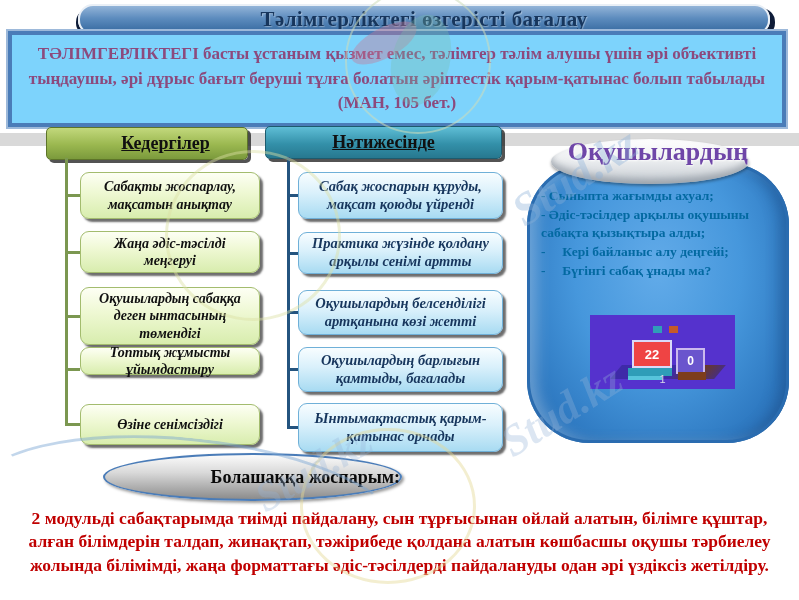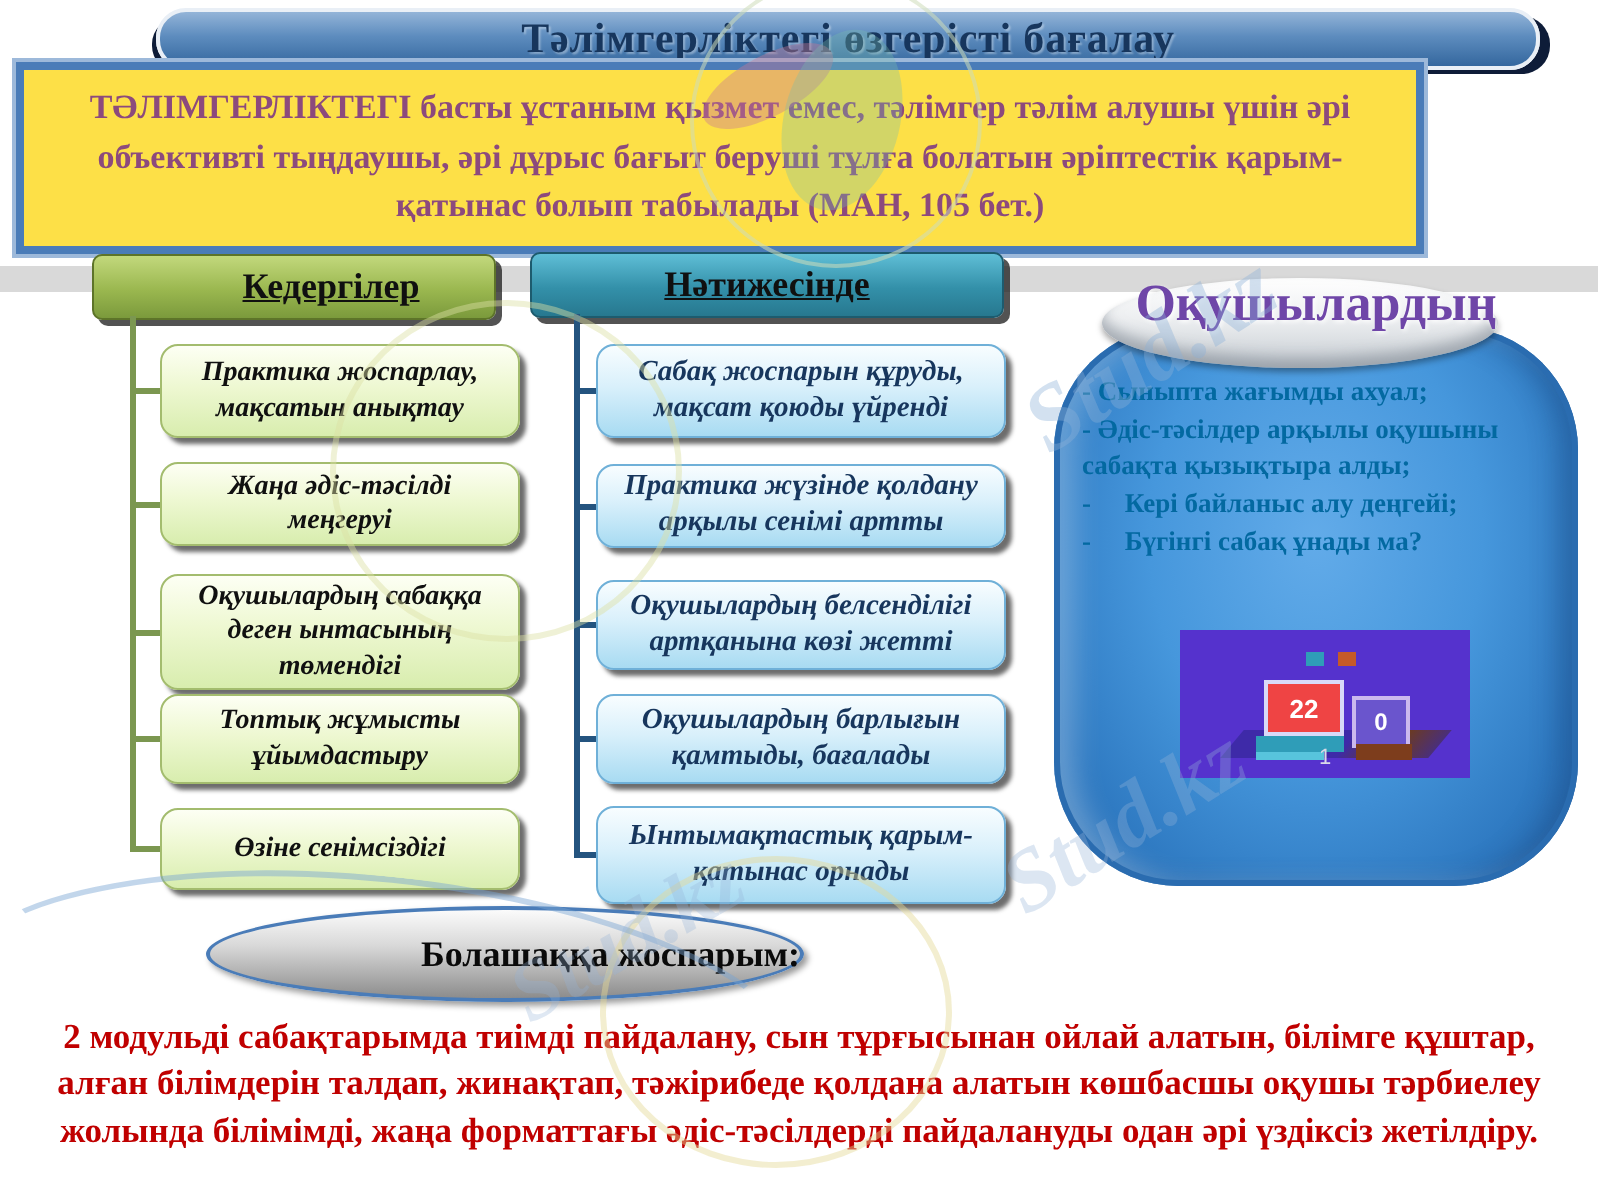--- a/index.html
+++ b/index.html
@@ -9,22 +9,22 @@
   
   .title-bar{position:absolute;left:78px;top:4px;width:688px;height:27px;border-radius:15px;
     background:linear-gradient(180deg,#93b4d8 0%,#5d8cbe 45%,#34679e 100%);
     border:2px solid #e9eff6;
     box-shadow:6px 3px 0 -1px #0e1c38,-4px 3px 0 -2px #0e1c38;
     display:flex;align-items:center;justify-content:center;}
   .title-text{color:#17365d;font-weight:bold;font-size:21px;letter-spacing:.4px;
     text-shadow:1px 1px 1px rgba(255,255,255,.35);}
 
   
-  .intro-box{position:absolute;left:8px;top:31px;width:704px;height:96px;box-sizing:border-box;
-    background:#fde047;border:4px solid #4a7cb8;box-shadow:0 0 0 2px #9db9da;
+  .intro-box{position:absolute;left:8px;top:31px;width:778px;height:96px;box-sizing:border-box;
+    background:#7dd3fc;border:4px solid #4a7cb8;box-shadow:0 0 0 2px #9db9da;
     display:flex;align-items:center;justify-content:flex-end;padding:2px 16px;}
   .intro-text{color:#8c4a7d;font-weight:bold;font-size:17px;line-height:1.45;text-align:center;}
 
   
   .gray-band{position:absolute;left:0;top:133px;width:799px;height:13px;background:#d9d9d9;}
 
   
   .col-header{position:absolute;height:31px;border-radius:5px;display:flex;align-items:center;
     justify-content:center;font-weight:bold;font-size:18px;color:#101010;
     box-shadow:3px 3px 0 rgba(25,25,25,.75);}
@@ -131,24 +131,24 @@
   <div class="col-header barriers-header">
     <span>Кедергілер</span>
   </div>
   <div class="v-line green-line" style="left:65px;top:158px;height:266px;"></div>
   <div class="stub green-line" style="left:65px;top:194px;width:15px;"></div>
   <div class="stub green-line" style="left:65px;top:251px;width:15px;"></div>
   <div class="stub green-line" style="left:65px;top:315px;width:15px;"></div>
   <div class="stub green-line" style="left:65px;top:368px;width:15px;"></div>
   <div class="stub green-line" style="left:65px;top:423px;width:15px;"></div>
 
-  <div class="node green-node" style="top:172px;height:47px;">Практика жоспарлау, мақсатын анықтау</div>
+  <div class="node green-node" style="top:172px;height:47px;">Сабақты жоспарлау, мақсатын анықтау</div>
   <div class="node green-node" style="top:231px;height:42px;">Жаңа әдіс-тәсілді меңгеруі</div>
   <div class="node green-node" style="top:287px;height:58px;">Оқушылардың сабаққа деген ынтасының төмендігі</div>
-  <div class="node green-node" style="top:347px;height:45px;">Топтық жұмысты ұйымдастыру</div>
+  <div class="node green-node" style="top:347px;height:28px;">Топтық жұмысты ұйымдастыру</div>
   <div class="node green-node" style="top:404px;height:41px;">Өзіне сенімсіздігі</div>
 
   <div class="col-header results-header">
     <span>Нәтижесінде</span>
   </div>
   <div class="v-line blue-line" style="left:287px;top:157px;height:270px;"></div>
   <div class="stub blue-line" style="left:287px;top:194px;width:11px;"></div>
   <div class="stub blue-line" style="left:287px;top:252px;width:11px;"></div>
   <div class="stub blue-line" style="left:287px;top:311px;width:11px;"></div>
   <div class="stub blue-line" style="left:287px;top:368px;width:11px;"></div>

